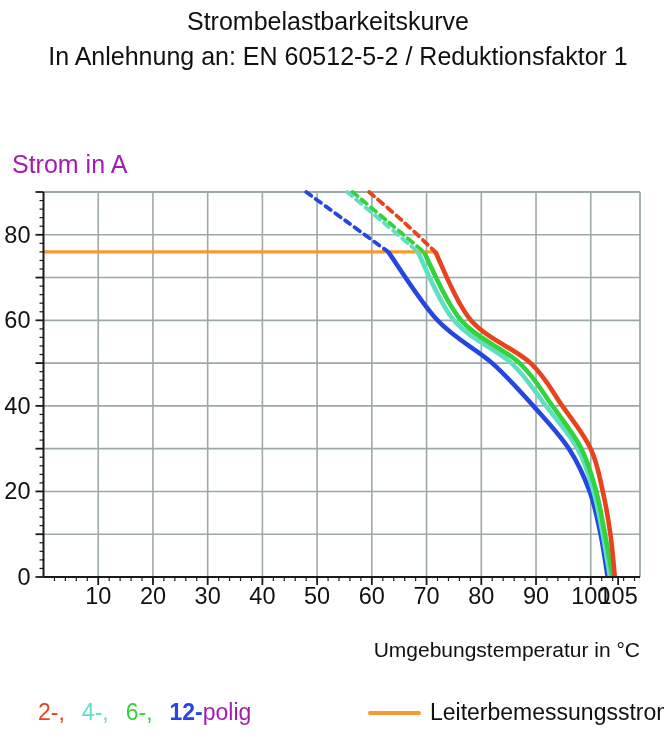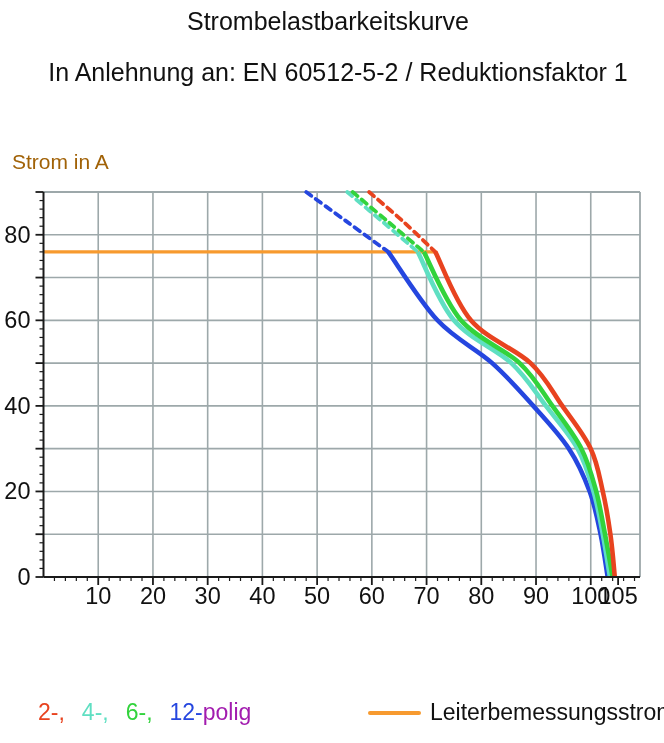--- a/index.html
+++ b/index.html
@@ -2,22 +2,22 @@
 <html><head>
 <meta charset="utf-8">
 <style>
   html,body{margin:0;padding:0;background:#ffffff;}
   .page{
     position:relative;width:664px;height:743px;background:#ffffff;overflow:hidden;
     font-family:"Liberation Sans",sans-serif;color:#111;
   }
   .titles{position:absolute;top:4px;left:0;width:656px;text-align:center;}
   .titles div{font-size:25px;line-height:34px;color:#111;}
-  .titles .l3{margin-top:17px;padding-left:20px;}
-  .y-caption{position:absolute;left:12px;top:150px;font-size:21px;color:#a16207;}
+  .titles .l3{margin-top:1px;padding-left:20px;}
+  .y-caption{position:absolute;left:12px;top:150px;font-size:25px;color:#a21caf;}
   .x-caption{position:absolute;right:24px;top:638px;font-size:21px;color:#111;}
   svg.chart{position:absolute;left:0;top:0;}
   .legend-left{position:absolute;left:38px;top:699px;font-size:23px;display:flex;align-items:center;}
   .legend-left .pole{margin-right:17px;}
   .legend-left .pole.last{margin-right:0;}
   .legend-left .suffix{color:#a21caf;}
   .legend-right{position:absolute;left:368px;top:699px;display:flex;align-items:center;}
   .swatch{display:inline-block;width:53px;height:4px;border-radius:2px;margin-right:9px;}
   .legend-right .lbl{font-size:23px;color:#111;}
 </style>
@@ -177,26 +177,27 @@
       <text x="536.0229357798165" y="604" text-anchor="middle" font-size="23.5" fill="#111" font-family="Liberation Sans, sans-serif">90</text>
       <text x="590.7477064220184" y="604" text-anchor="middle" font-size="23.5" fill="#111" font-family="Liberation Sans, sans-serif">100</text>
       <text x="618.1100917431193" y="604" text-anchor="middle" font-size="23.5" fill="#111" font-family="Liberation Sans, sans-serif">105</text>
       <text x="30.5" y="585" text-anchor="end" font-size="23.5" fill="#111" font-family="Liberation Sans, sans-serif">0</text>
       <text x="30.5" y="499.44444444444446" text-anchor="end" font-size="23.5" fill="#111" font-family="Liberation Sans, sans-serif">20</text>
       <text x="30.5" y="413.8888888888889" text-anchor="end" font-size="23.5" fill="#111" font-family="Liberation Sans, sans-serif">40</text>
       <text x="30.5" y="328.3333333333333" text-anchor="end" font-size="23.5" fill="#111" font-family="Liberation Sans, sans-serif">60</text>
       <text x="30.5" y="242.77777777777777" text-anchor="end" font-size="23.5" fill="#111" font-family="Liberation Sans, sans-serif">80</text>
     </svg>
 
+  <div class="x-caption">Umgebungstemperatur in °C</div>
 
   <div class="legend-left">
     <span class="pole" style="color: rgb(232, 67, 31);">2-,</span>
     <span class="pole" style="color: rgb(95, 223, 194);">4-,</span>
     <span class="pole" style="color: rgb(50, 211, 60);">6-,</span>
-    <span class="pole last" style="color: rgb(37, 70, 223);">12-</span>
+    <span class="pole last" style="color: rgb(37, 70, 223); font-weight: bold;">12-</span>
     <span class="suffix">polig</span>
   </div>
 
   <div class="legend-right">
     <span class="swatch" style="background-color: rgb(247, 154, 47);"></span>
     <span class="lbl">Leiterbemessungsstrom</span>
   </div>
 
 </div>
 

